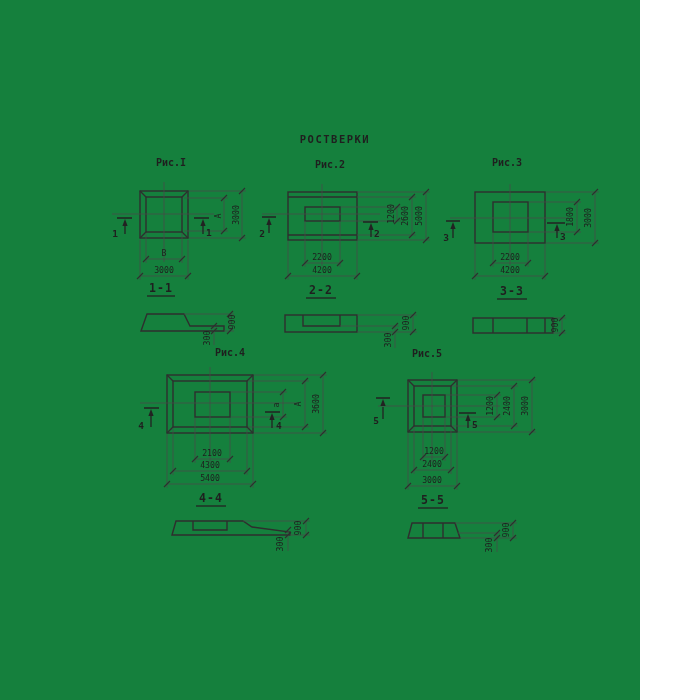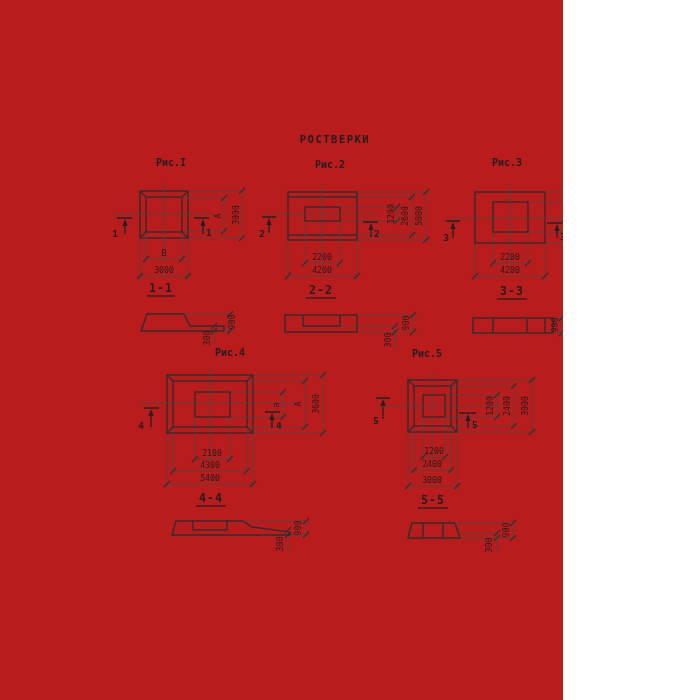--- a/index.html
+++ b/index.html
@@ -1,16 +1,16 @@
 <!DOCTYPE html>
 <html><head>
 <meta charset="utf-8">
 <style>
   html,body{margin:0;padding:0;background:#ffffff;}
-  #page{width:563px;height:700px;position:relative;background:#b91c1c;overflow:hidden;}
+  #page{width:640px;height:700px;position:relative;background:#15803d;overflow:hidden;}
   svg{position:absolute;left:0;top:0;}
   .ln{stroke:#2e2e2e;stroke-width:1.4;fill:none;stroke-linejoin:miter;}
   .thin{stroke:#4a4a4a;stroke-width:0.75;fill:none;}
   .tick{stroke:#2e2e2e;stroke-width:1.1;fill:none;}
   .cut{stroke:#222;stroke-width:1.3;fill:none;}
   .arrow{fill:#222;stroke:none;}
   .ul{stroke:#222;stroke-width:1.3;fill:none;}
   text{font-family:"DejaVu Sans Mono","Liberation Mono",monospace;fill:#1f1f1f;}
   .title{font-size:10.5px;font-weight:bold;letter-spacing:1.5px;}
   .cap{font-size:10px;font-weight:bold;}

